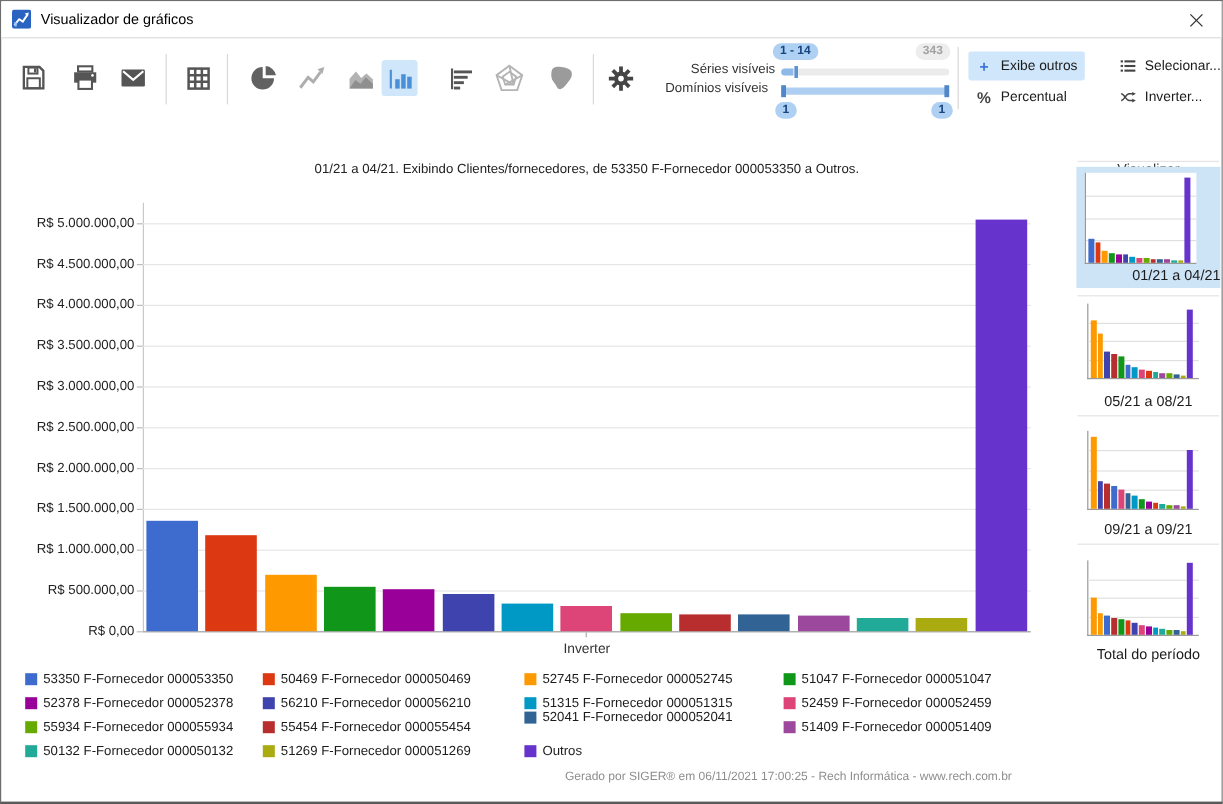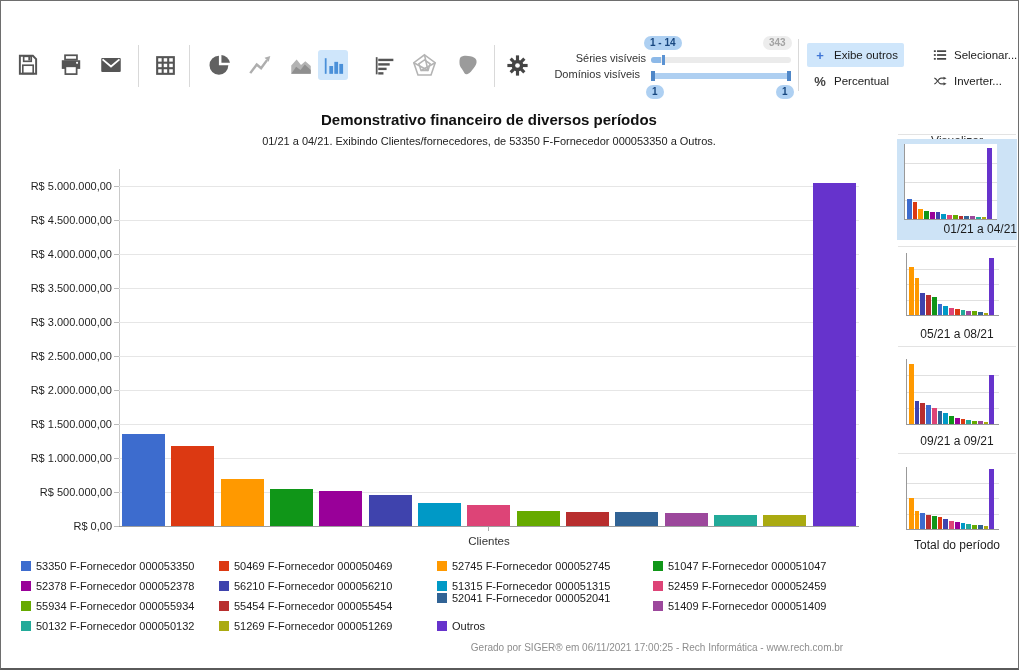--- a/index.html
+++ b/index.html
@@ -44,20 +44,37 @@
   .thumb-bar{position:absolute;bottom:0;}
   #thumb1-bg{position:absolute;left:896px;top:138px;width:120px;height:101px;background:#cde3f6;}
   
   #footer{position:absolute;left:400px;top:641px;width:512px;text-align:center;font-size:10px;color:#8d8d8d;}
 </style>
 </head>
 <body>
 
 <div id="window">
 
+  <div id="titlebar">
+    <svg id="app-icon" viewBox="0 0 16 16">
+      <rect x="0" y="0" width="16" height="16" rx="2" fill="#2a64c0"></rect>
+      <path d="M2 13 L6 8 L9 10 L13 4" stroke="#fff" stroke-width="1.6" fill="none"></path>
+      <path d="M10.6 3.2 L14 2.4 L13.2 5.8 Z" fill="#fff"></path>
+      <rect x="2" y="10.5" width="2" height="3.5" fill="#9cc3f0"></rect>
+    </svg>
+    <span id="title-text">Visualizador de gráficos</span>
+    <div id="close-btn">
+      <svg width="12" height="12" viewBox="0 0 12 12">
+          <g stroke="#333" stroke-width="1.1">
+            <line x1="1" y1="1" x2="11" y2="11"></line>
+            <line x1="11" y1="1" x2="1" y2="11"></line>
+          </g>
+        </svg>
+    </div>
+  </div>
 
   <div class="icon-btn" style="left:12px">
     <svg width="26" height="26" viewBox="0 0 24 24">
         <path d="M4.5 3.5h12l3 3v13.5h-15z" fill="none" stroke="#555" stroke-width="1.8"></path>
         <rect x="8" y="4" width="7" height="4.6" fill="none" stroke="#555" stroke-width="1.5"></rect>
         <rect x="12.3" y="4.6" width="1.8" height="3.2" fill="#555"></rect>
         <rect x="7.2" y="12.2" width="9.6" height="7.6" fill="none" stroke="#555" stroke-width="1.5"></rect>
       </svg>
   </div>
   <div class="icon-btn" style="left:55px">
@@ -200,21 +217,20 @@
         <g stroke="#444" stroke-width="1.4" fill="none">
           <path d="M1.5 4.8 C4.5 4.8 6 11.2 9 11.2 L12.5 11.2"></path>
           <path d="M1.5 11.2 C4.5 11.2 6 4.8 9 4.8 L12.5 4.8"></path>
         </g>
         <path d="M12 3 L15.5 4.8 L12 6.6 Z" fill="#444"></path>
         <path d="M12 9.4 L15.5 11.2 L12 13 Z" fill="#444"></path>
       </svg>
     <span>Inverter...</span>
   </div>
 
-  <div id="chart-title">Demonstrativo financeiro de diversos períodos</div>
   <div id="chart-subtitle">01/21 a 04/21. Exibindo Clientes/fornecedores, de 53350 F-Fornecedor 000053350 a Outros.</div>
 
   <div id="yaxis-line"></div>
   <div id="plot-layer">
       <div class="gridline base" style="left: 118px; top: 525px; width: 740px;"></div>
       <div class="ytickmark" style="left: 113px; top: 525px;"></div>
       <div class="ytick" style="left: 11px; top: 519px;">R$ 0,00</div>
       <div class="gridline" style="left: 118px; top: 491px; width: 740px;"></div>
       <div class="ytickmark" style="left: 113px; top: 491px;"></div>
       <div class="ytick" style="left: 11px; top: 485px;">R$ 500.000,00</div>
@@ -255,21 +271,21 @@
       <div class="bar" style="left: 466px; top: 504px; width: 43px; height: 21px; background: rgb(221, 68, 119);"></div>
       <div class="bar" style="left: 516px; top: 510px; width: 43px; height: 15px; background: rgb(102, 170, 0);"></div>
       <div class="bar" style="left: 565px; top: 511px; width: 43px; height: 14px; background: rgb(184, 46, 46);"></div>
       <div class="bar" style="left: 614px; top: 511px; width: 43px; height: 14px; background: rgb(49, 99, 149);"></div>
       <div class="bar" style="left: 664px; top: 512px; width: 43px; height: 13px; background: rgb(156, 72, 156);"></div>
       <div class="bar" style="left: 713px; top: 514px; width: 43px; height: 11px; background: rgb(34, 170, 153);"></div>
       <div class="bar" style="left: 762px; top: 514px; width: 43px; height: 11px; background: rgb(170, 170, 17);"></div>
       <div class="bar" style="left: 812px; top: 182px; width: 43px; height: 343px; background: rgb(102, 51, 204);"></div>
     </div>
   <div id="xtick"></div>
-  <div id="xaxis-label">Clientes</div>
+  <div id="xaxis-label">Inverter</div>
 
   <div id="legend">
       <div class="lg-item" style="left: 20px; top: 559px;">
         <div class="lg-swatch" style="background: rgb(61, 108, 206);"></div>
         <span>53350 F-Fornecedor 000053350</span>
       </div>
       <div class="lg-item" style="left: 218px; top: 559px;">
         <div class="lg-swatch" style="background: rgb(220, 57, 18);"></div>
         <span>50469 F-Fornecedor 000050469</span>
       </div>

